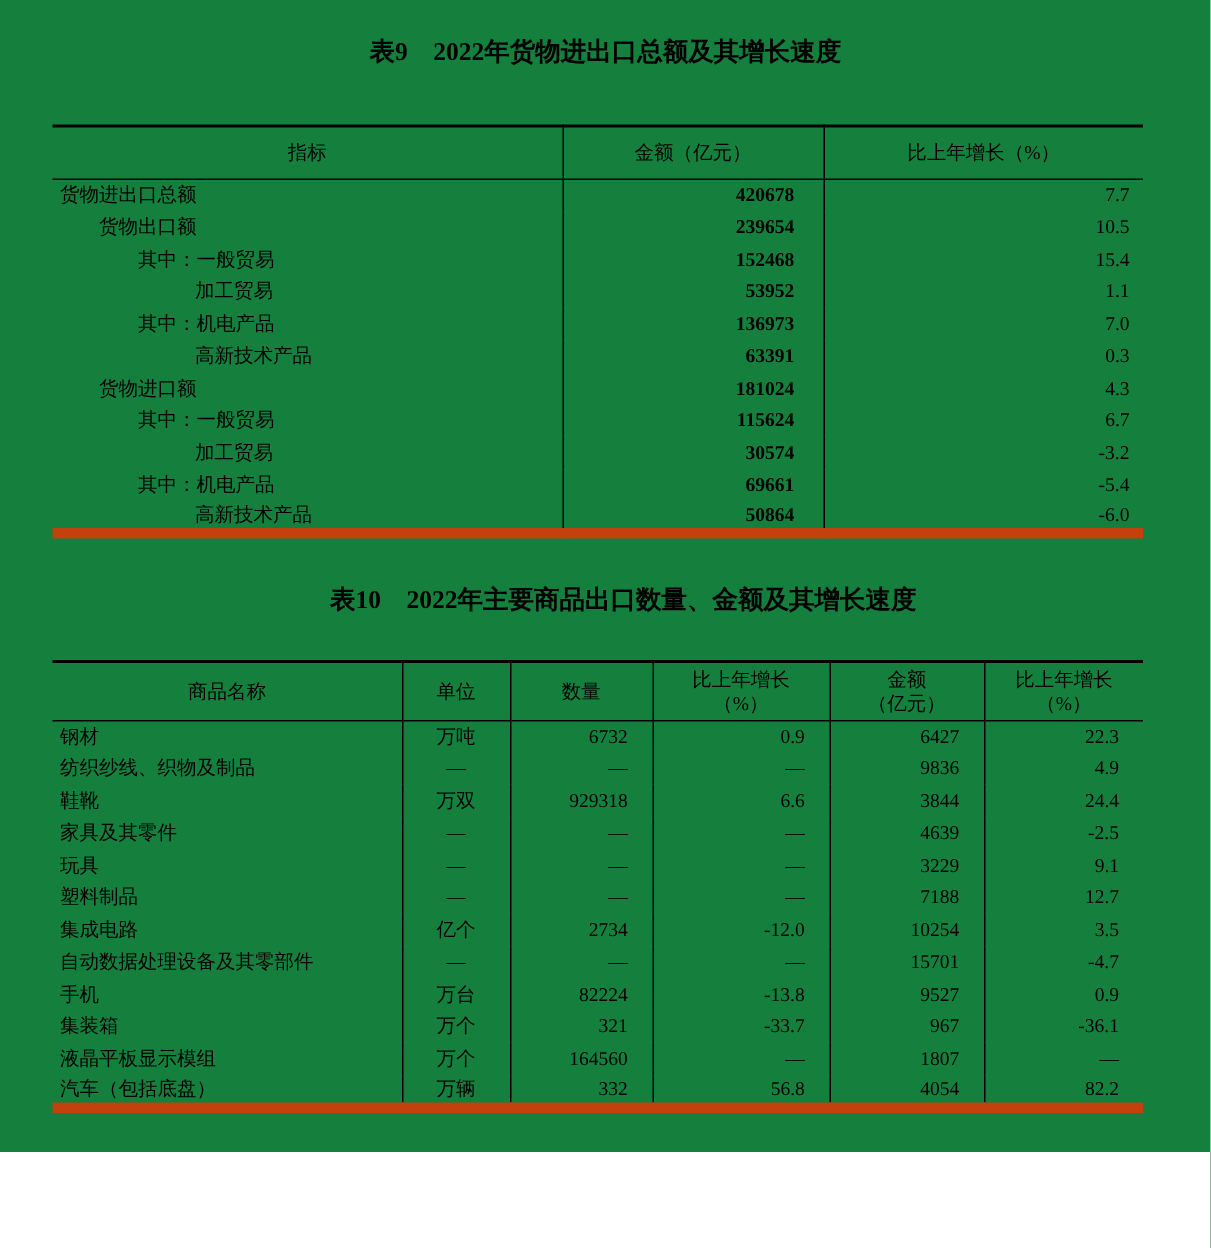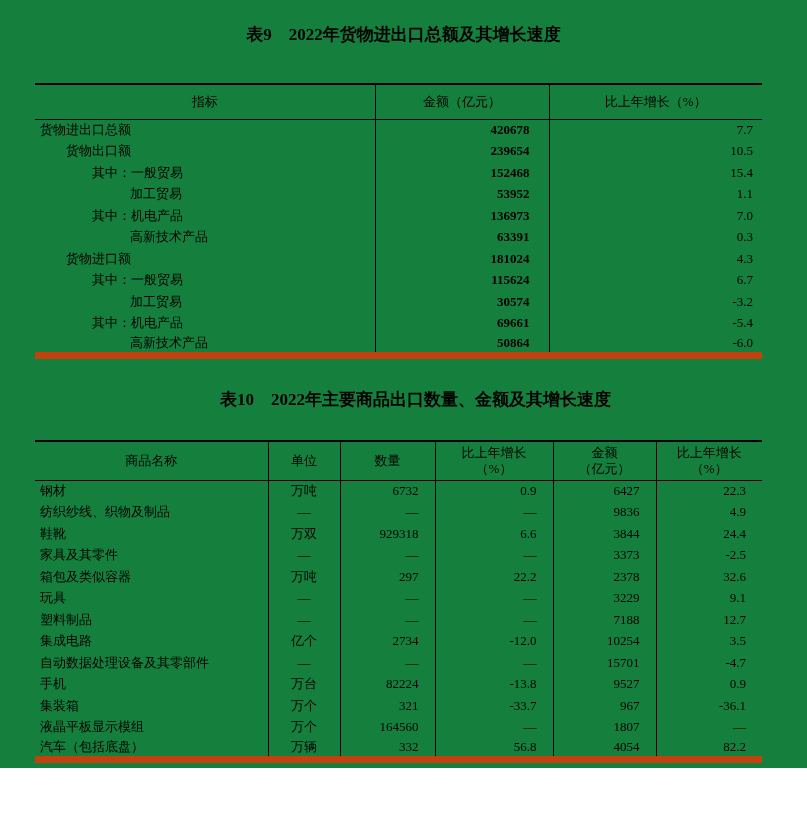--- a/index.html
+++ b/index.html
@@ -211,30 +211,22 @@
           <td class="num">929318</td>
           <td class="num">6.6</td>
           <td class="num">3844</td>
           <td class="num">24.4</td>
         </tr>
         <tr>
           <td class="product">家具及其零件</td>
           <td class="unit">—</td>
           <td class="num">—</td>
           <td class="num">—</td>
-          <td class="num">3373</td>
+          <td class="num">4639</td>
           <td class="num">-2.5</td>
-        </tr>
-        <tr>
-          <td class="product">箱包及类似容器</td>
-          <td class="unit">万吨</td>
-          <td class="num">297</td>
-          <td class="num">22.2</td>
-          <td class="num">2378</td>
-          <td class="num">32.6</td>
         </tr>
         <tr>
           <td class="product">玩具</td>
           <td class="unit">—</td>
           <td class="num">—</td>
           <td class="num">—</td>
           <td class="num">3229</td>
           <td class="num">9.1</td>
         </tr>
         <tr>

